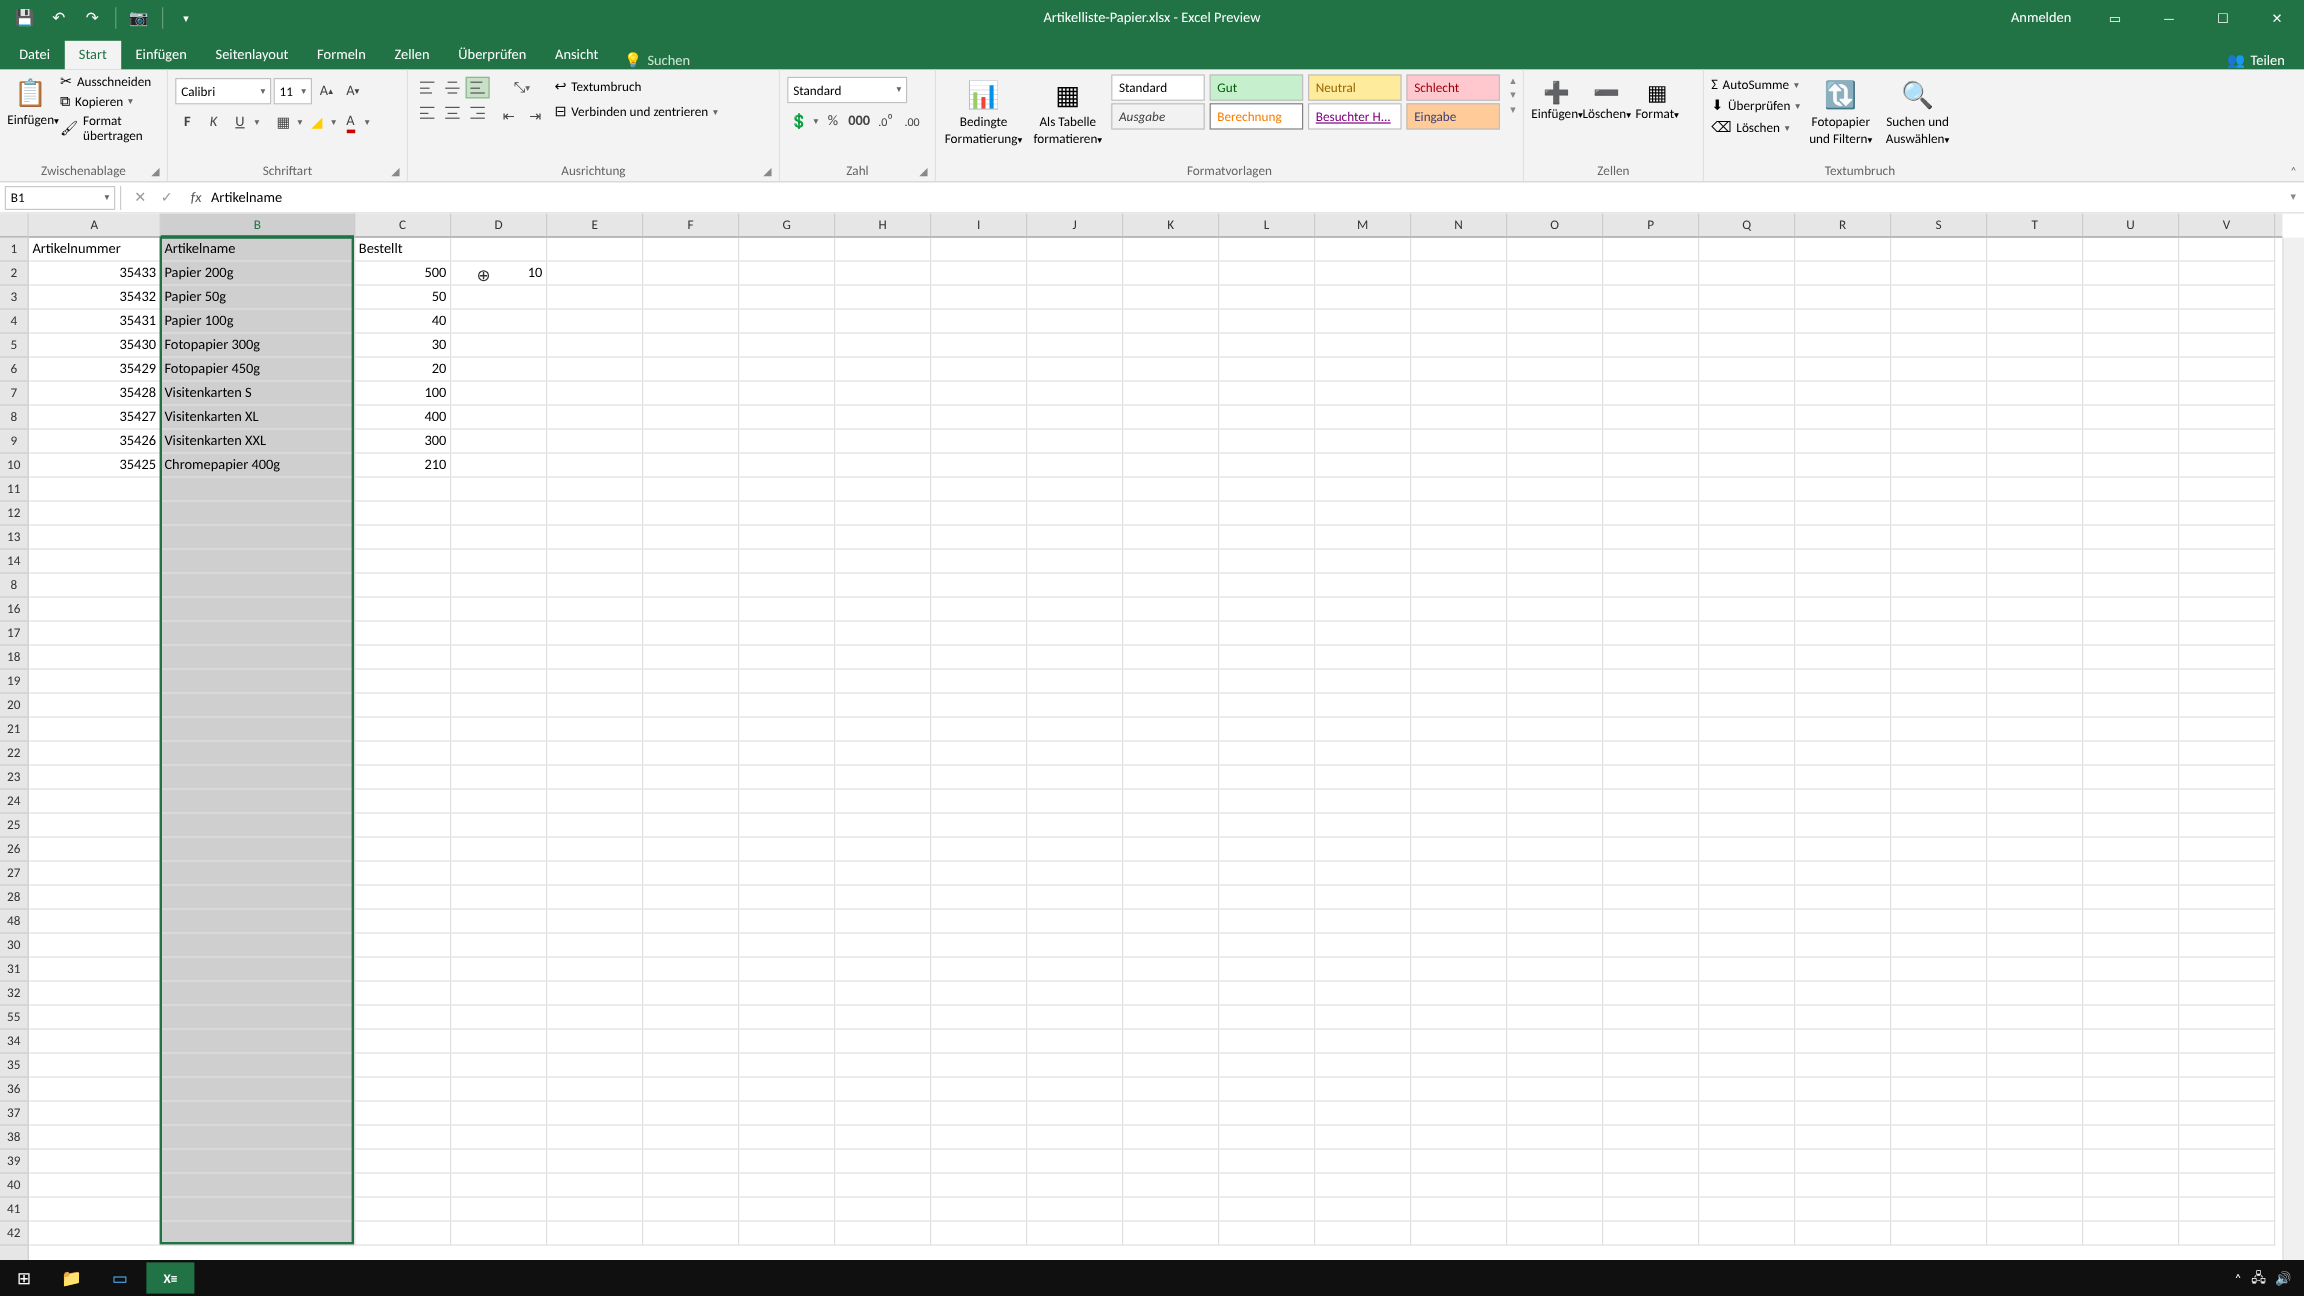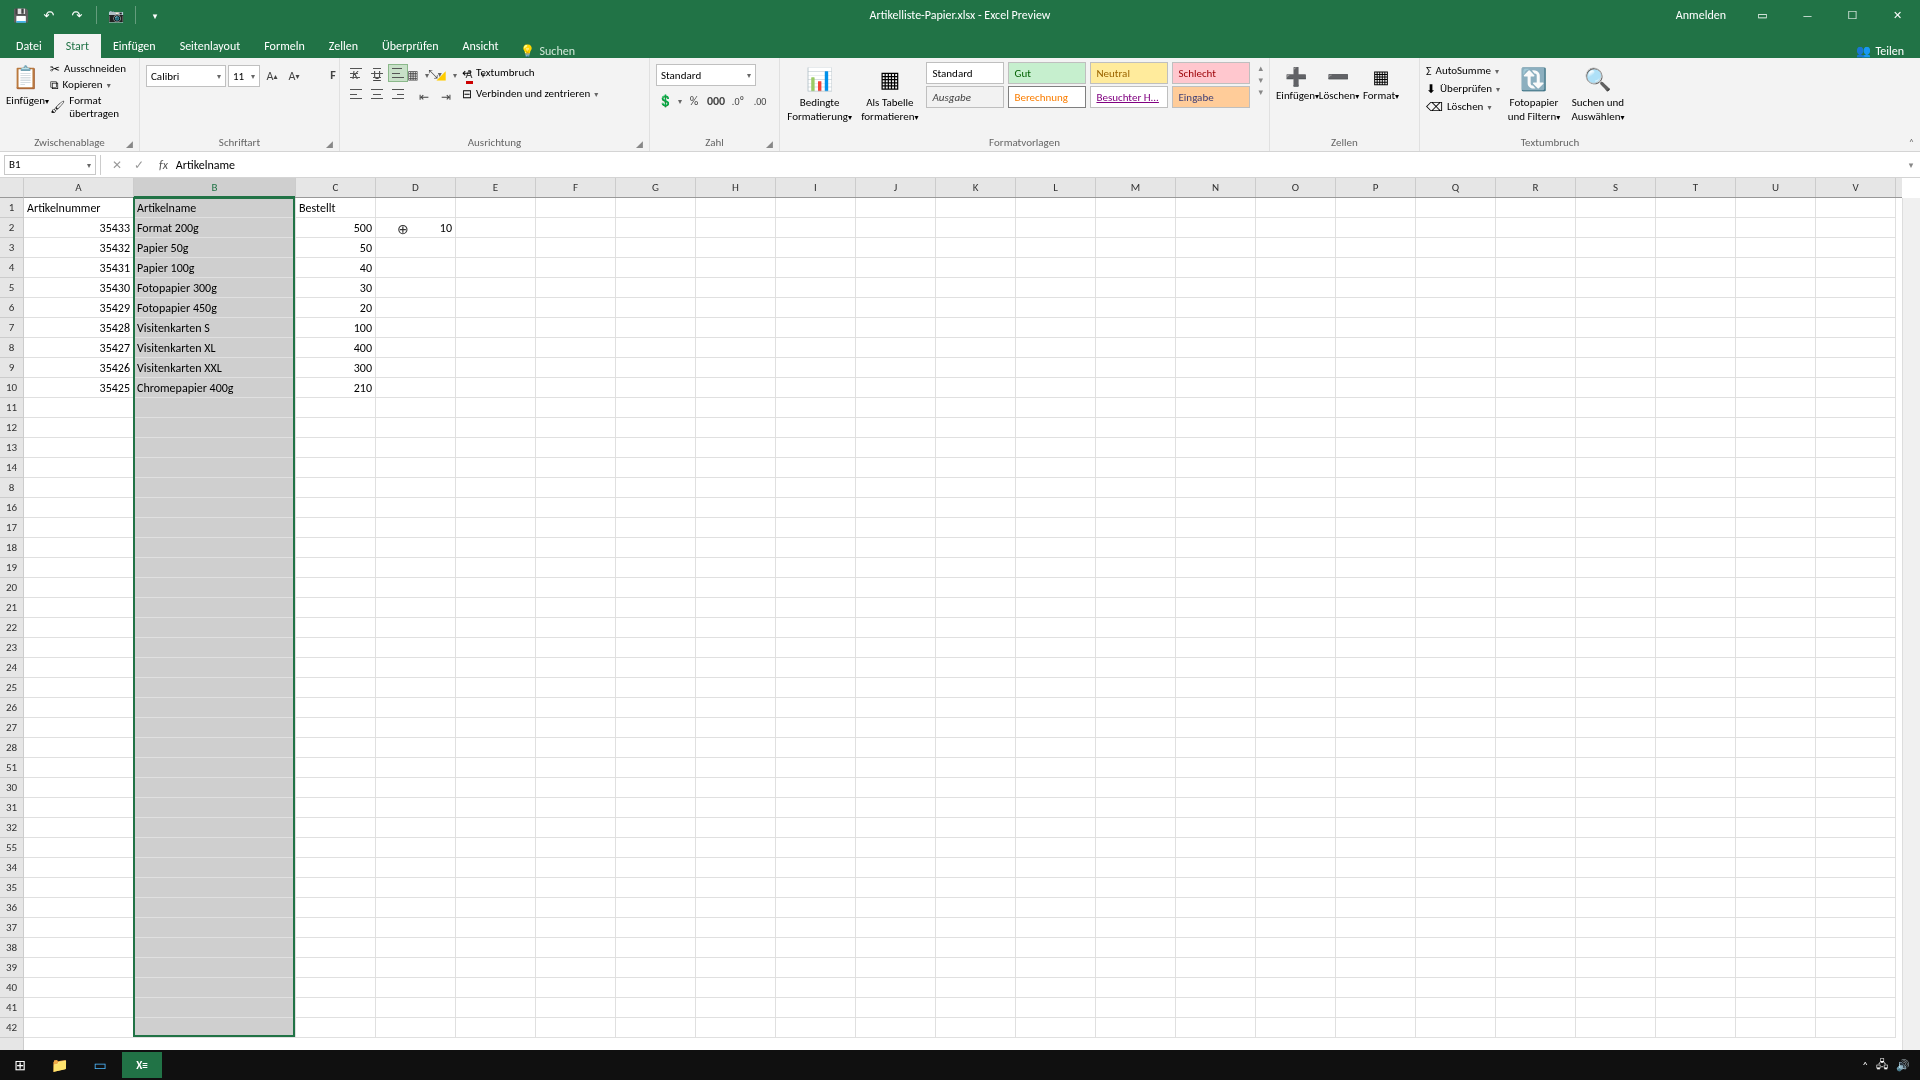--- a/index.html
+++ b/index.html
@@ -179,21 +179,21 @@
         <div class="mini-row">
             <span>🖌</span>
             <span class="mini-label">Format übertragen</span>
           </div>
       </div>
     </div>
     <div class="rgroup-label"><span>Zwischenablage</span><span class="launcher">◢</span></div>
   </div>
 
   <div class="rgroup" style="width:200px">
-    <div class="rgroup-body" style="flex-direction:row;gap:19px;padding-top:4px">
+    <div class="rgroup-body" style="flex-direction:column;gap:3px;padding-top:4px">
       <div class="mini-row">
         <div class="font-name">
             <span>Calibri</span>
             <span class="dd-arrow">▾</span>
           </div>
         <div class="font-size">
             <span>11</span>
             <span class="dd-arrow">▾</span>
           </div>
         <div class="mini-btn">A<sup style="font-size:8px">▴</sup></div>
@@ -441,21 +441,21 @@
       <div class="row-h">19</div>
       <div class="row-h">20</div>
       <div class="row-h">21</div>
       <div class="row-h">22</div>
       <div class="row-h">23</div>
       <div class="row-h">24</div>
       <div class="row-h">25</div>
       <div class="row-h">26</div>
       <div class="row-h">27</div>
       <div class="row-h">28</div>
-      <div class="row-h">51</div>
+      <div class="row-h">48</div>
       <div class="row-h">30</div>
       <div class="row-h">31</div>
       <div class="row-h">32</div>
       <div class="row-h">55</div>
       <div class="row-h">34</div>
       <div class="row-h">35</div>
       <div class="row-h">36</div>
       <div class="row-h">37</div>
       <div class="row-h">38</div>
       <div class="row-h">39</div>
@@ -483,21 +483,21 @@
         <div class="cell" style="width: 80px;"></div>
         <div class="cell" style="width: 80px;"></div>
         <div class="cell" style="width: 80px;"></div>
         <div class="cell" style="width: 80px;"></div>
         <div class="cell" style="width: 80px;"></div>
         <div class="cell" style="width: 80px;"></div>
         <div class="cell" style="width: 80px;"></div>
       </div>
       <div class="row">
         <div class="cell num" style="width: 110px;">35433</div>
-        <div class="cell col-sel" style="width: 162px;">Format 200g</div>
+        <div class="cell col-sel" style="width: 162px;">Papier 200g</div>
         <div class="cell num" style="width: 80px;">500</div>
         <div class="cell num" style="width: 80px;">10</div>
         <div class="cell" style="width: 80px;"></div>
         <div class="cell" style="width: 80px;"></div>
         <div class="cell" style="width: 80px;"></div>
         <div class="cell" style="width: 80px;"></div>
         <div class="cell" style="width: 80px;"></div>
         <div class="cell" style="width: 80px;"></div>
         <div class="cell" style="width: 80px;"></div>
         <div class="cell" style="width: 80px;"></div>

